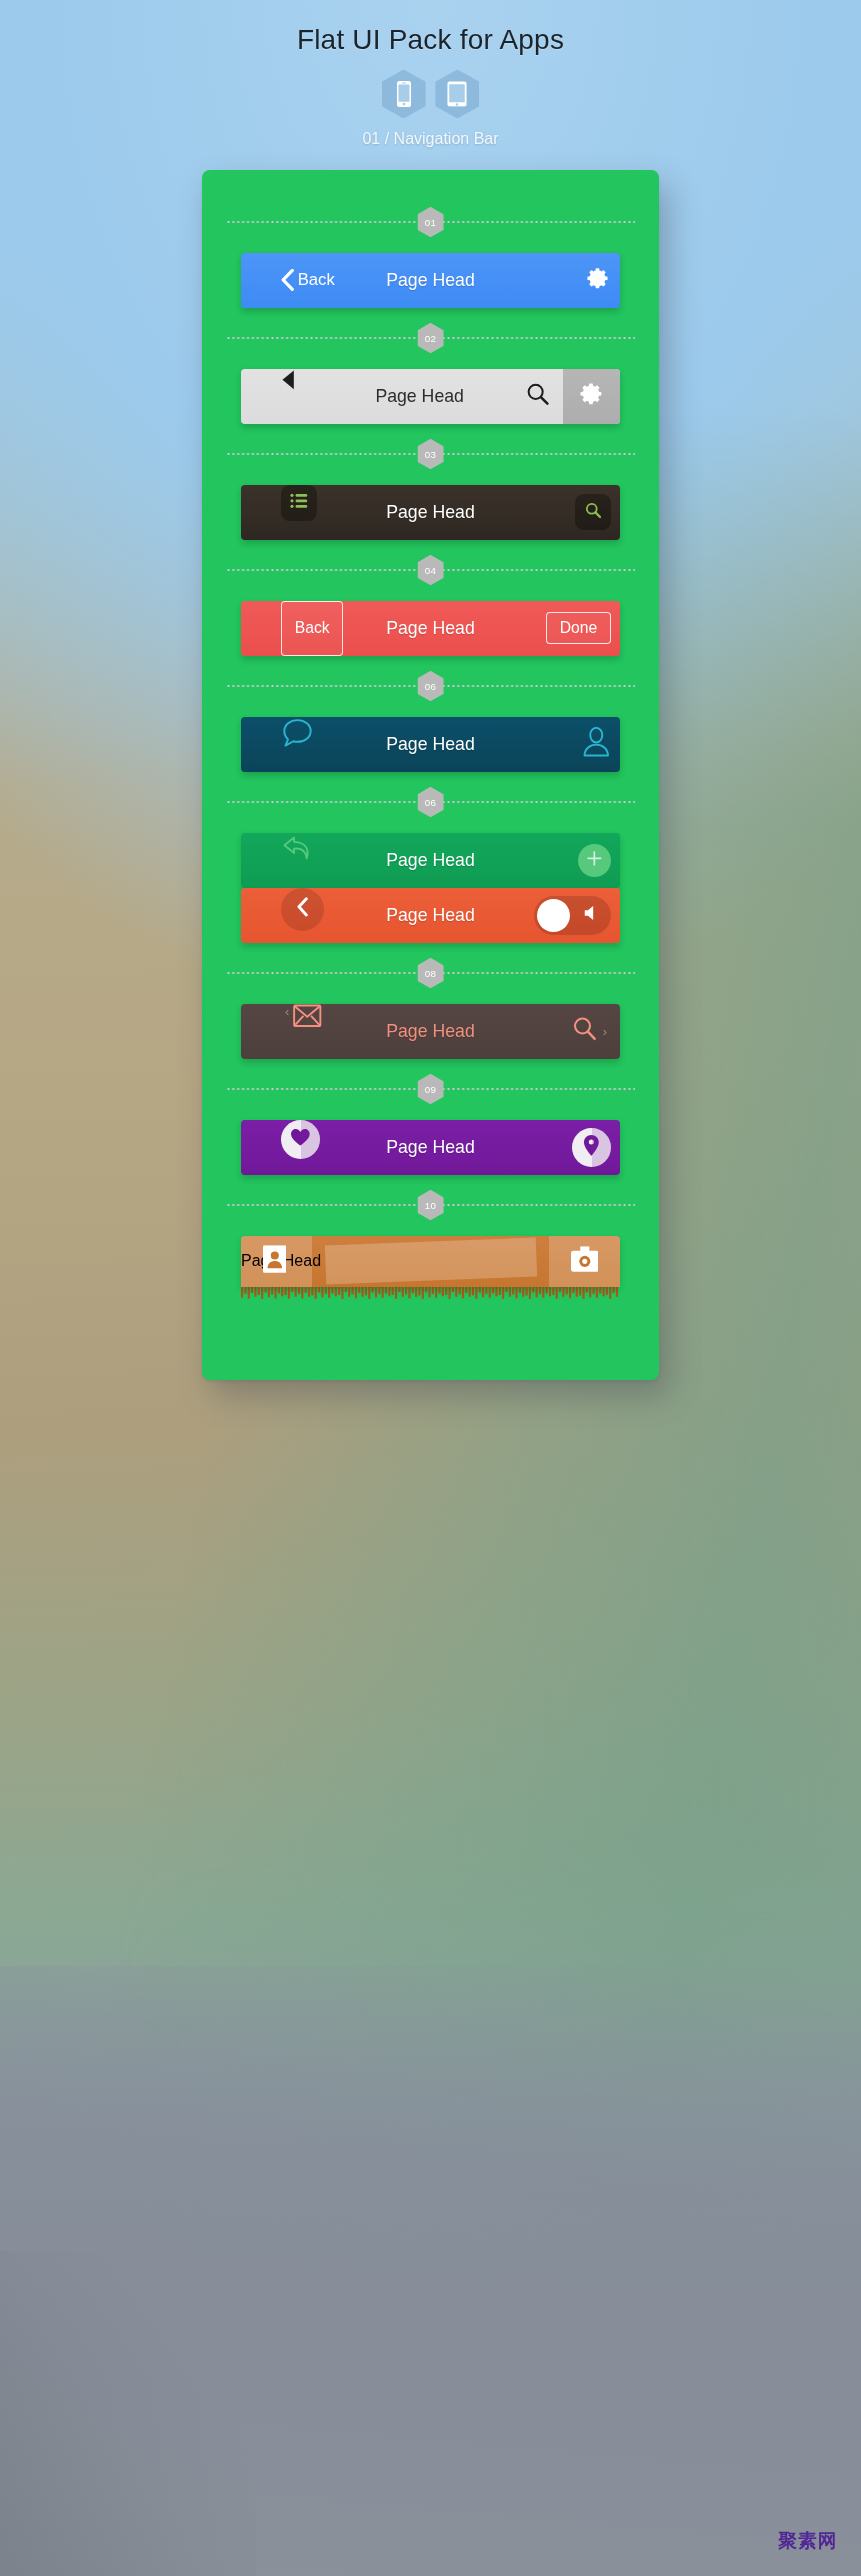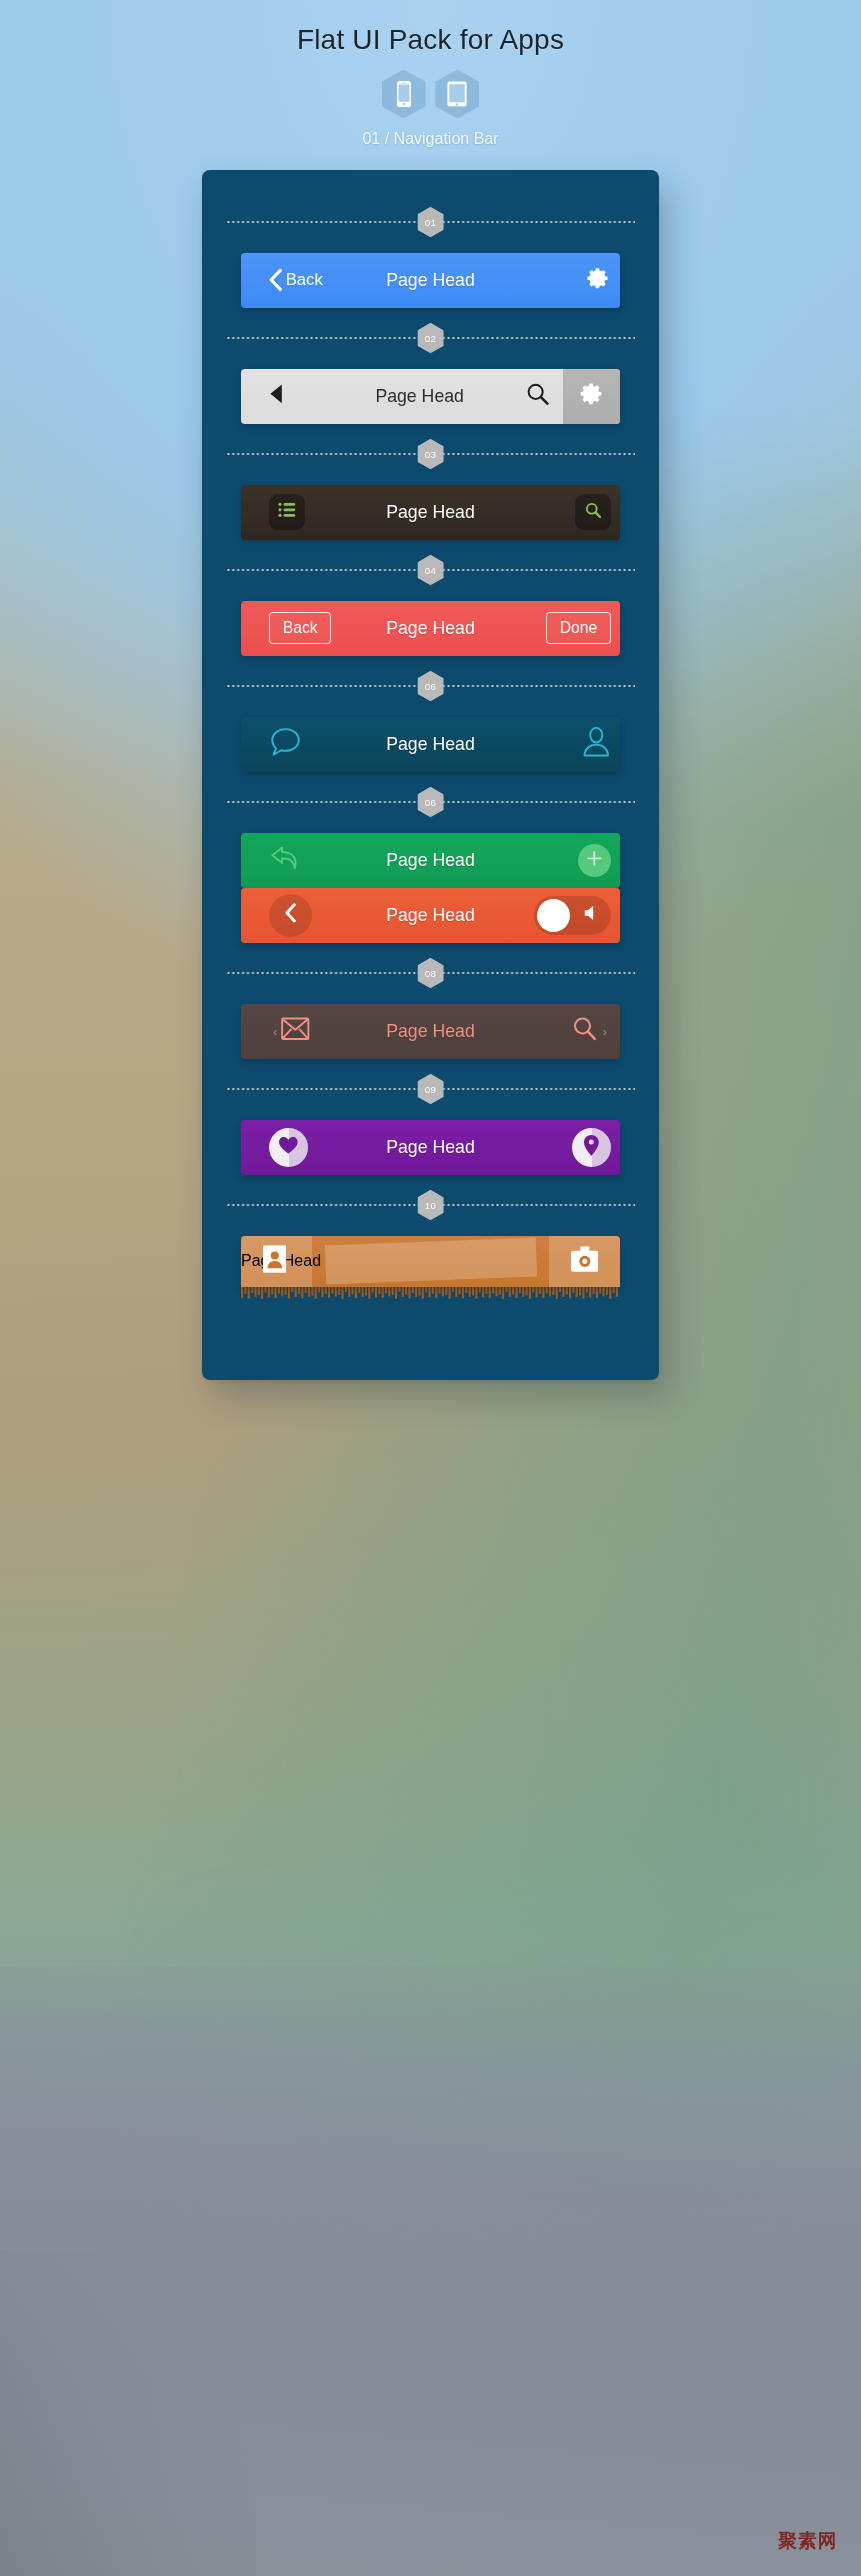--- a/index.html
+++ b/index.html
@@ -46,21 +46,21 @@
   .hexbadge .hx {
     position:absolute; inset:0; background:rgba(120,168,205,.55);
     clip-path:polygon(50% 0%,100% 25%,100% 75%,50% 100%,0% 75%,0% 25%);
   }
   .hexbadge svg { position:absolute; left:50%; top:50%; transform:translate(-50%,-50%); }
   .subtitle { margin-top:11.8px; font-size:16px; color:#f2f7fb; font-weight:400;
               text-shadow:0 1px 2px rgba(60,90,120,.25); }
   
   .card {
     position:relative; z-index:3;
-    width:457px; margin:21.7px auto 0; background:#0c4a6e;
+    width:457px; margin:21.7px auto 0; background:#22c55e;
     border-radius:7.9px; padding:21.7px 0 81px;
     box-shadow:9.8px 15.7px 33px rgba(55,62,72,.33), 0 2px 3.9px rgba(0,0,0,.08);
   }
   
   .divider { position:relative; height:61px; }
   .divider .line {
     position:absolute; top:50%; left:23.6px; right:23.6px; height:2px; transform:translateY(-50%);
     background-image:radial-gradient(circle, #c9c9c9 0 1px, transparent 1.2px);
     background-size:4.9px 2px; background-repeat:repeat-x;
   }
@@ -75,21 +75,21 @@
   .bar {
     position:relative; width:379px; margin:0 auto; height:55px;
     display:flex; align-items:center; border-radius:3.9px;
     box-shadow:0 3.9px 6.9px rgba(0,0,0,.17);
   }
   .bar .ttl {
     position:absolute; left:0; right:0; text-align:center;
     font-size:17.7px; color:#fff; pointer-events:none;
     text-shadow:0 1px 1px rgba(0,0,0,.18);
   }
-  .slot-l { position:absolute; left:4px; top:0; bottom:0; width:87px; display:flex; align-items:center; padding-left:24px; }
+  .slot-l { position:absolute; left:16px; top:0; bottom:0; width:87px; display:flex; padding-left:24px; }
   .slot-r { position:absolute; right:0; top:0; bottom:0; width:91px; display:flex; align-items:center; justify-content:flex-end; padding-right:9px; }
 
   
   .bar01 { background:linear-gradient(180deg,#4d95f7 0%,#3e8bf5 100%); }
   .bar01 .back { display:flex; align-items:center; gap:3.9px; color:#fff; font-size:16.7px; }
   
   .bar02 { background:linear-gradient(180deg,#e2e2e2 0%,#dcdcdc 100%); }
   .bar02 .ttl { color:#2c2c2c; text-shadow:none; left:-21.7px; }
   .bar02 .gearpane {
     position:absolute; right:0; top:0; bottom:0; width:57px;
@@ -140,21 +140,21 @@
     transform:translate(-50%,-50%) rotate(-2.2deg);
     background:rgba(255,255,255,.22);
   }
   .bar10 .ttl { z-index:2; }
   .bar10 .ic { position:absolute; z-index:3; top:50%; transform:translateY(-50%); }
   .bar10 .ic.l { left:21.7px; } .bar10 .ic.r { right:21.7px; }
   .torn { width:379px; height:12.8px; margin:0 auto; display:block; }
   
   .watermark {
     position:absolute; z-index:4; right:23.6px; bottom:21.7px;
-    color:#7f1d1d; font-size:18.7px; font-weight:700; letter-spacing:1px;
+    color:#4c1d95; font-size:18.7px; font-weight:700; letter-spacing:1px;
     font-family:"DejaVu Sans", sans-serif; opacity:.92;
   }
 </style>
 </head>
 <body>
 
 <div id="bg">
   <div class="bg-l1"></div>
   <div class="bg-l2"></div>
   <div class="bg-l3"></div>

